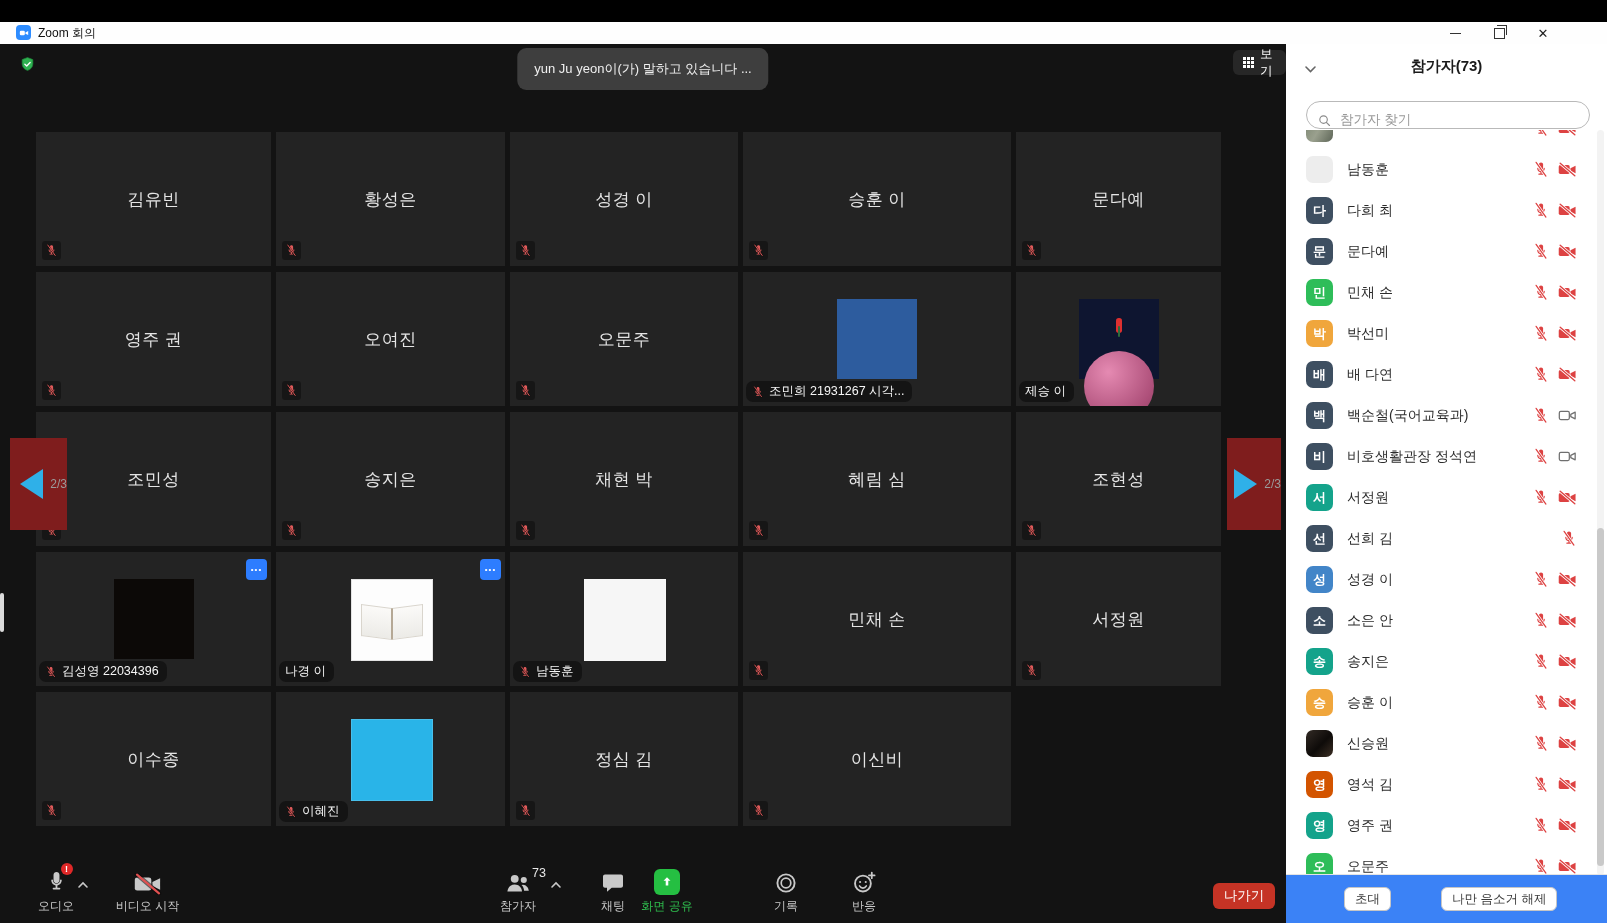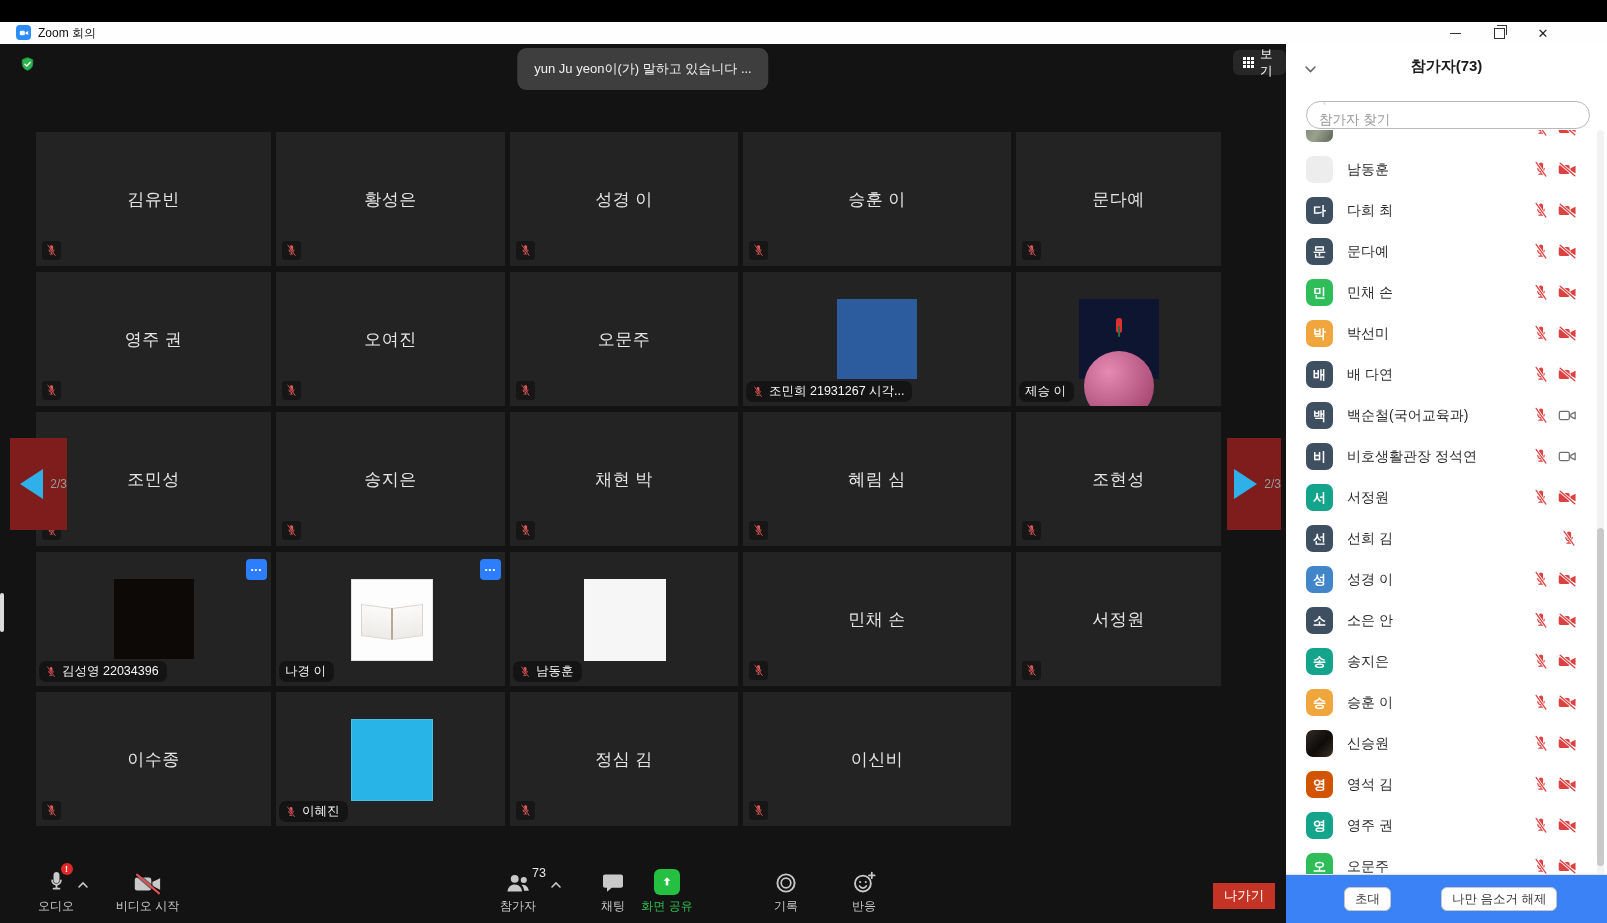--- a/index.html
+++ b/index.html
@@ -81,29 +81,29 @@
   .t-chat{left:588px;width:50px;}
   .t-share{left:632px;width:70px;}
   .t-share .lbl{color:#2fbf4e;}
   .t-rec{left:762px;width:48px;}
   .t-react{left:840px;width:48px;}
   .badge{position:absolute;right:-6px;top:-5px;width:12px;height:12px;border-radius:50%;background:#e02828;
          color:#fff;font-size:9px;font-weight:bold;display:flex;align-items:center;justify-content:center;}
   .chev-out{position:absolute;right:-22px;bottom:6px;}
   .count{position:absolute;right:-14px;top:-2px;color:#e8e8e8;font-size:12.5px;}
   .share-box{width:26px;height:26px;border-radius:6px;background:#25bf42;display:flex;align-items:center;justify-content:center;}
-  .leave-btn{position:absolute;left:1213px;top:839px;width:62px;height:26px;border-radius:0;background:#c53325;
+  .leave-btn{position:absolute;left:1213px;top:839px;width:62px;height:26px;border-radius:6px;background:#c53325;
          color:#fff;font-size:13.5px;display:flex;align-items:center;justify-content:center;}
 
   
   .panel{position:absolute;left:1286px;top:44px;width:321px;height:879px;background:#fff;}
   .panel-chevron{position:absolute;left:18px;top:16px;}
   .panel-title{position:absolute;left:0;top:13px;width:100%;text-align:center;font-size:15px;font-weight:bold;color:#1a1a1a;}
   .search{position:absolute;left:20px;top:57px;width:284px;height:28px;border:1px solid #b9b9b9;border-radius:14px;
-          display:flex;align-items:flex-start;gap:6px;padding:0 10px;box-sizing:border-box;flex-direction:column;}
+          display:flex;align-items:flex-end;gap:6px;padding:0 10px;box-sizing:border-box;}
   .search input{border:none;outline:none;flex:1;font-size:13.5px;color:#333;background:transparent;
           font-family:"Liberation Sans","DejaVu Sans",sans-serif;}
   .search input::placeholder{color:#999;}
   .plist{position:absolute;left:0;top:86px;width:321px;height:745px;overflow:hidden;}
   .p-row{height:41px;display:flex;align-items:center;padding-left:20px;box-sizing:border-box;}
   .p-row.partial{margin-top:-22px;}
   .p-avatar{width:27px;height:27px;border-radius:7px;margin-right:14px;display:flex;align-items:center;justify-content:center;
           flex:none;}
   .p-init{color:#fff;font-size:13px;font-weight:bold;}
   .av-light{background:#ededed;}

